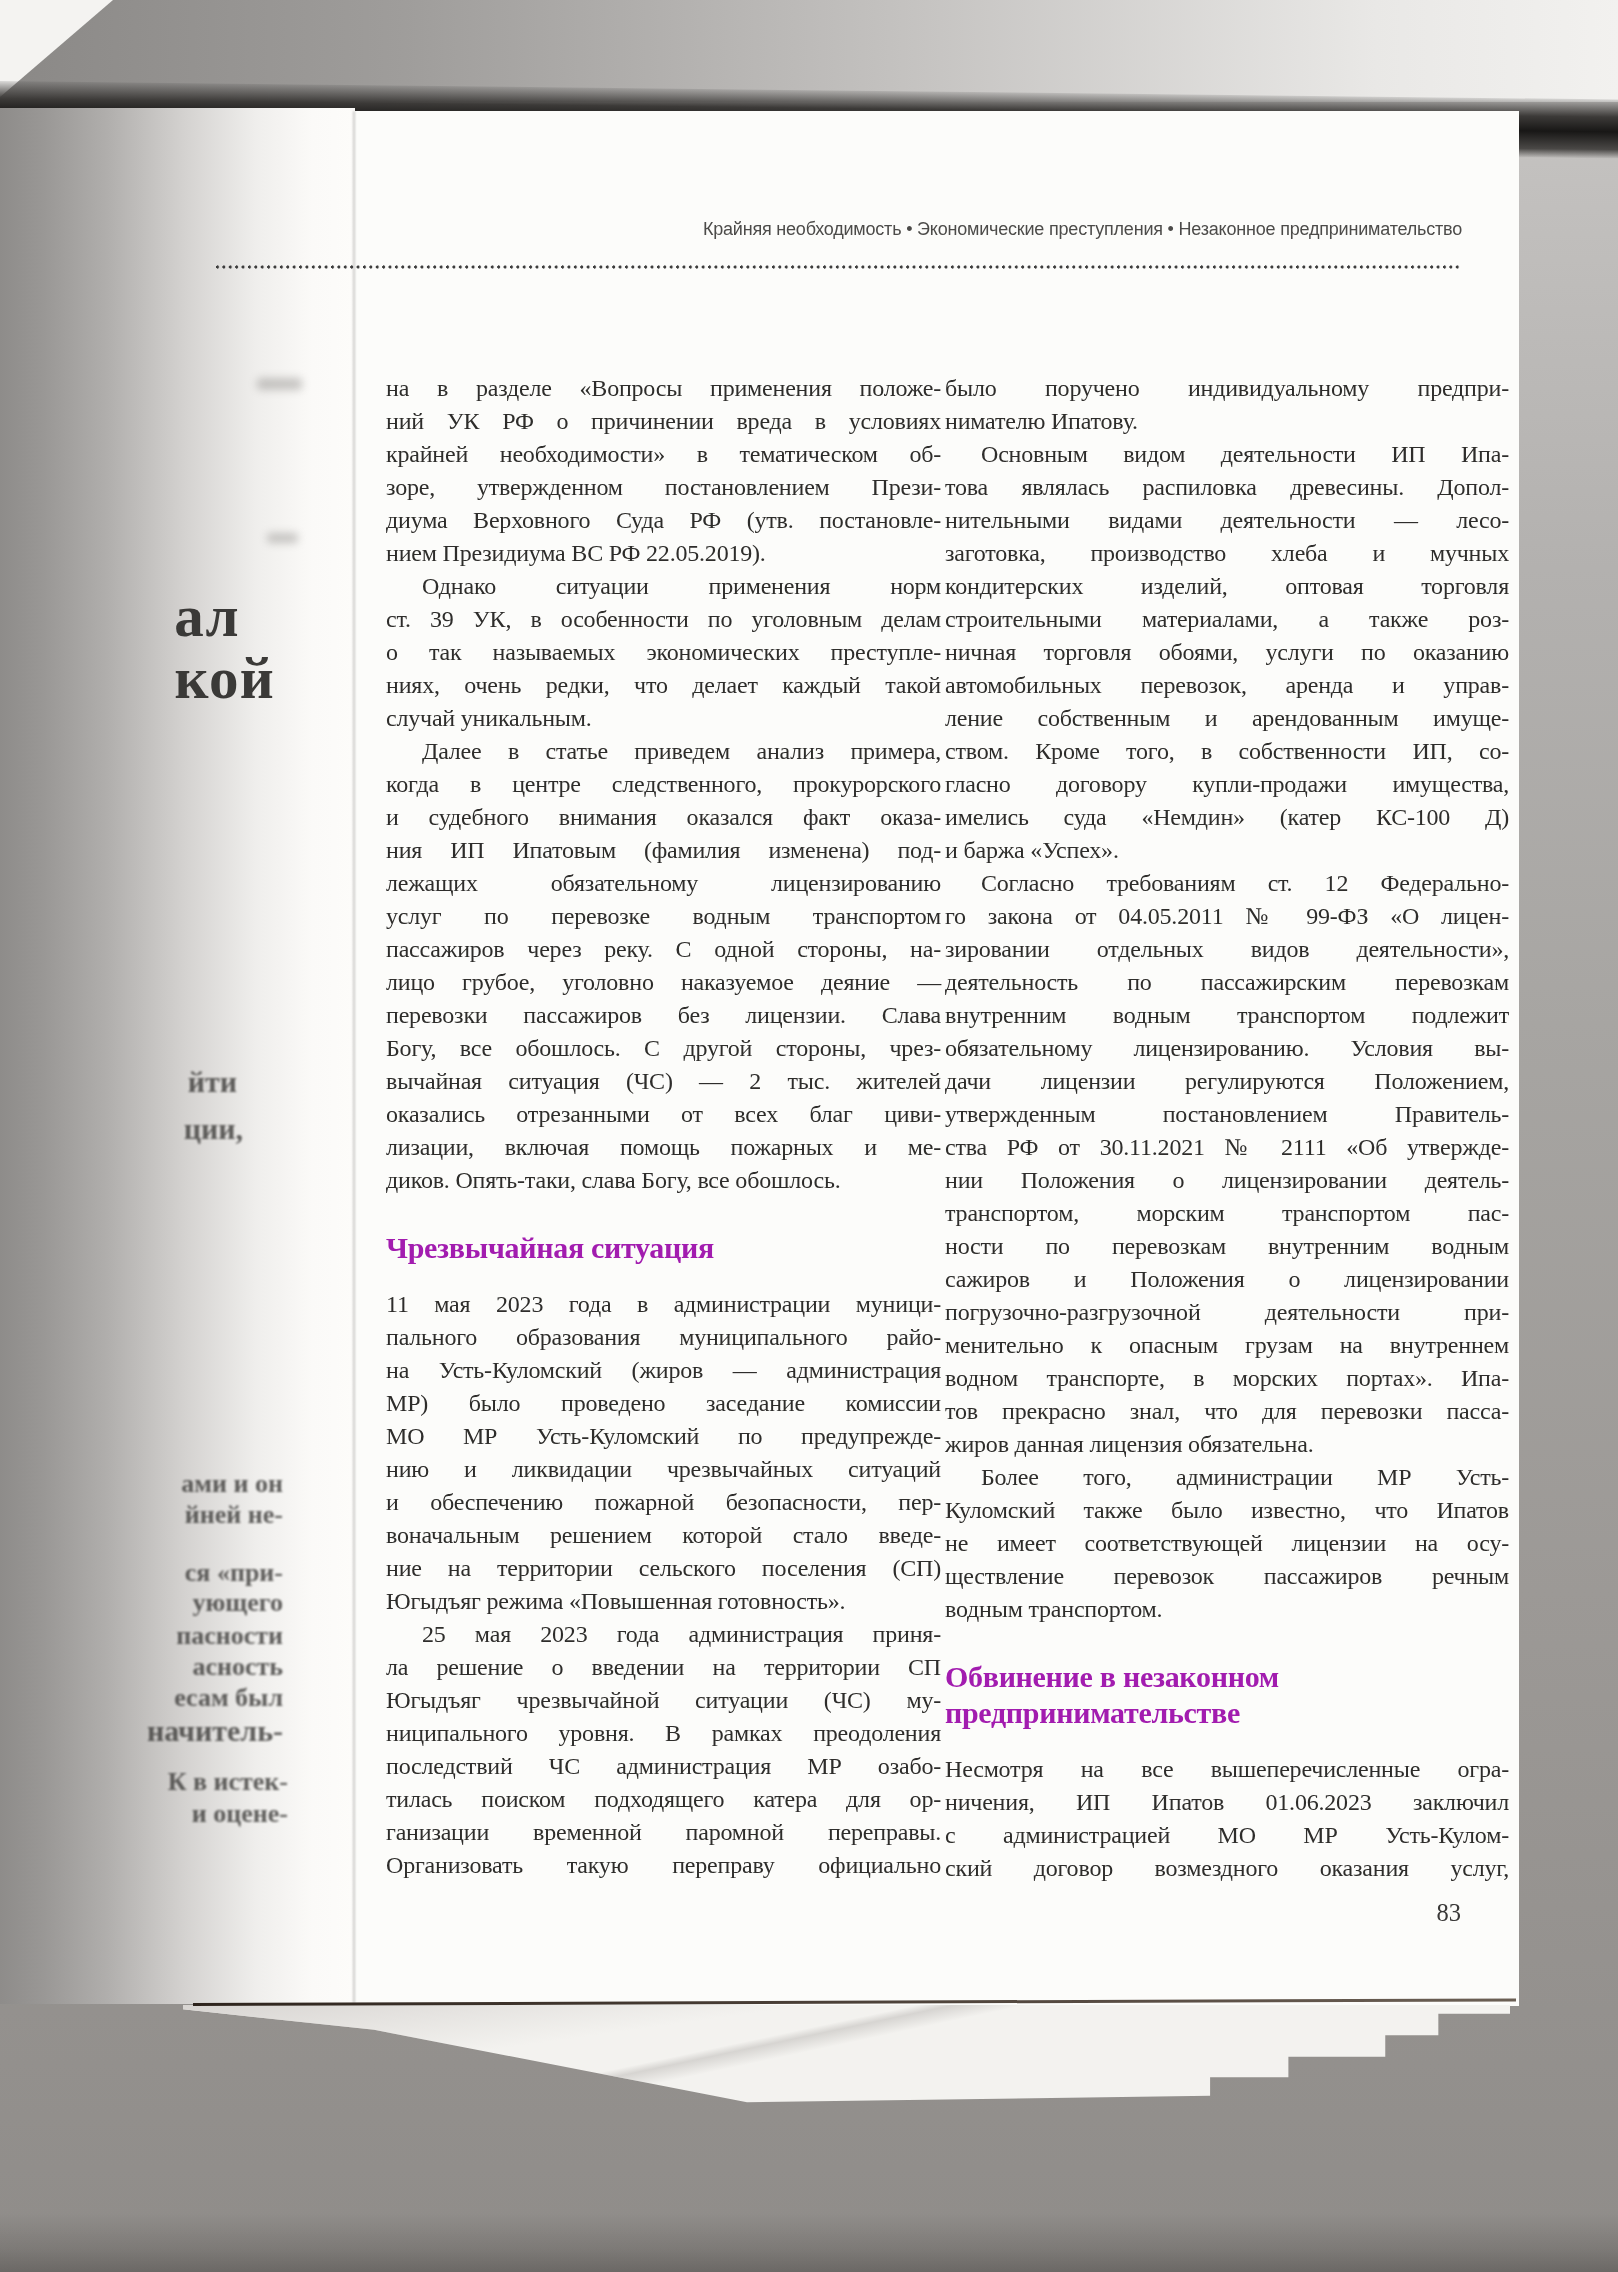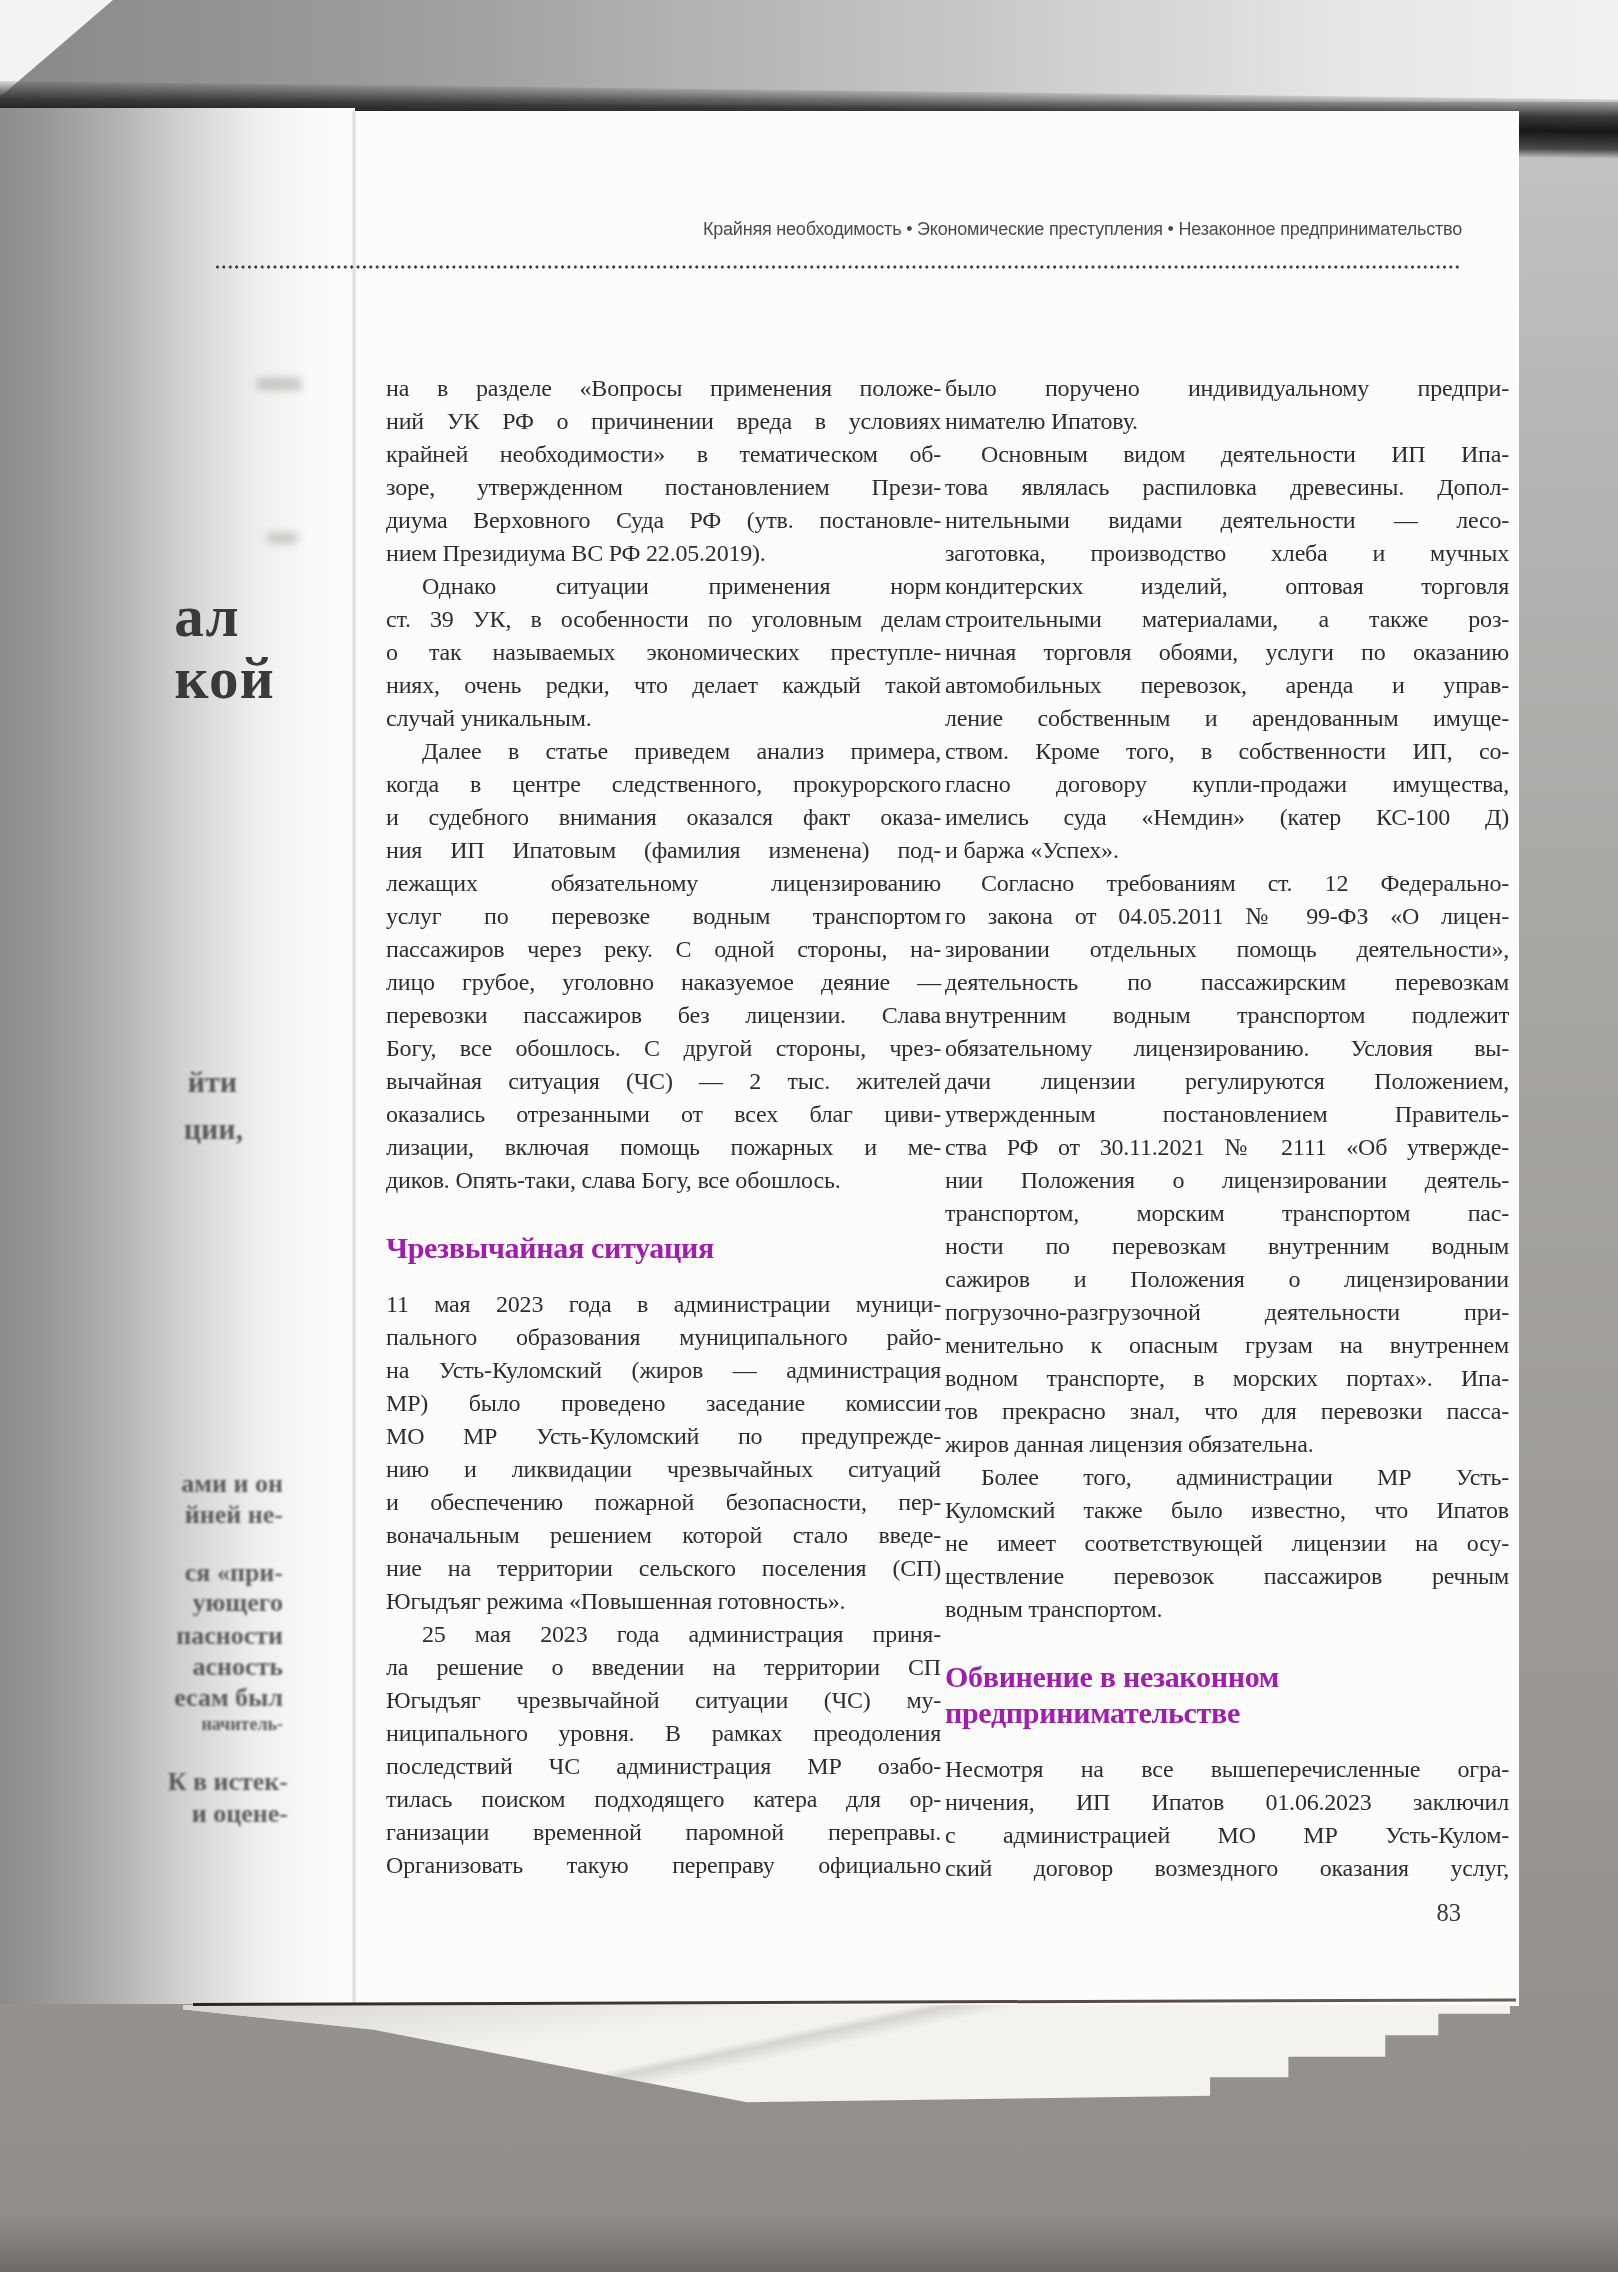--- a/index.html
+++ b/index.html
@@ -74,21 +74,21 @@
     <div class="frag big" style="top: 644px; right: 1343px; font-size: 59px;">кой</div>
     <div class="frag" style="top: 1065px; right: 1381px; font-size: 30px;">йти</div>
     <div class="frag" style="top: 1112px; right: 1375px; font-size: 30px;">ции,</div>
     <div class="frag" style="top: 1469px; right: 1335px; font-size: 26px;">ами и он</div>
     <div class="frag" style="top: 1500px; right: 1335px; font-size: 26px; text-align: right;">йней не-</div>
     <div class="frag" style="top: 1558px; right: 1335px; font-size: 26px;">ся «при-</div>
     <div class="frag" style="top: 1588px; right: 1335px; font-size: 26px;">ующего</div>
     <div class="frag" style="top: 1621px; right: 1335px; font-size: 26px;">пасности</div>
     <div class="frag" style="top: 1652px; right: 1335px; font-size: 26px;">асность</div>
     <div class="frag" style="top: 1683px; right: 1335px; font-size: 26px; text-align: center;">есам был</div>
-    <div class="frag" style="top: 1714px; right: 1335px; font-size: 18px;">начитель-</div>
+    <div class="frag" style="top: 1714px; right: 1335px; font-size: 30px;">начитель-</div>
     <div class="frag" style="top: 1767px; right: 1330px; font-size: 26px;">К в истек-</div>
     <div class="frag" style="top: 1799px; right: 1330px; font-size: 26px;">и оцене-</div>
   </div>
 
 <div class="abs" id="content">
   <div class="abs breadcrumb">Крайняя необходимость • Экономические преступления • Незаконное предпринимательство</div>
   <div class="abs dotted"></div>
   <div class="col" id="col-left">
       <div class="para">
         <div class="line j">на в разделе «Вопросы применения положе-</div>
@@ -163,21 +163,21 @@
         <div class="line j">автомобильных перевозок, аренда и управ-</div>
         <div class="line j">ление собственным и арендованным имуще-</div>
         <div class="line j">ством. Кроме того, в собственности ИП, со-</div>
         <div class="line j">гласно договору купли-продажи имущества,</div>
         <div class="line j">имелись суда «Немдин» (катер КС-100 Д)</div>
         <div class="line">и баржа «Успех».</div>
       </div>
       <div class="para">
         <div class="line ind j">Согласно требованиям ст. 12 Федерально-</div>
         <div class="line j">го закона от 04.05.2011 № 99-ФЗ «О лицен-</div>
-        <div class="line j">зировании отдельных помощь деятельности»,</div>
+        <div class="line j">зировании отдельных видов деятельности»,</div>
         <div class="line j">деятельность по пассажирским перевозкам</div>
         <div class="line j">внутренним водным транспортом подлежит</div>
         <div class="line j">обязательному лицензированию. Условия вы-</div>
         <div class="line j">дачи лицензии регулируются Положением,</div>
         <div class="line j">утвержденным постановлением Правитель-</div>
         <div class="line j">ства РФ от 30.11.2021 № 2111 «Об утвержде-</div>
         <div class="line j">нии Положения о лицензировании деятель-</div>
         <div class="line j">транспортом, морским транспортом пас-</div>
         <div class="line j">ности по перевозкам внутренним водным</div>
         <div class="line j">сажиров и Положения о лицензировании</div>

